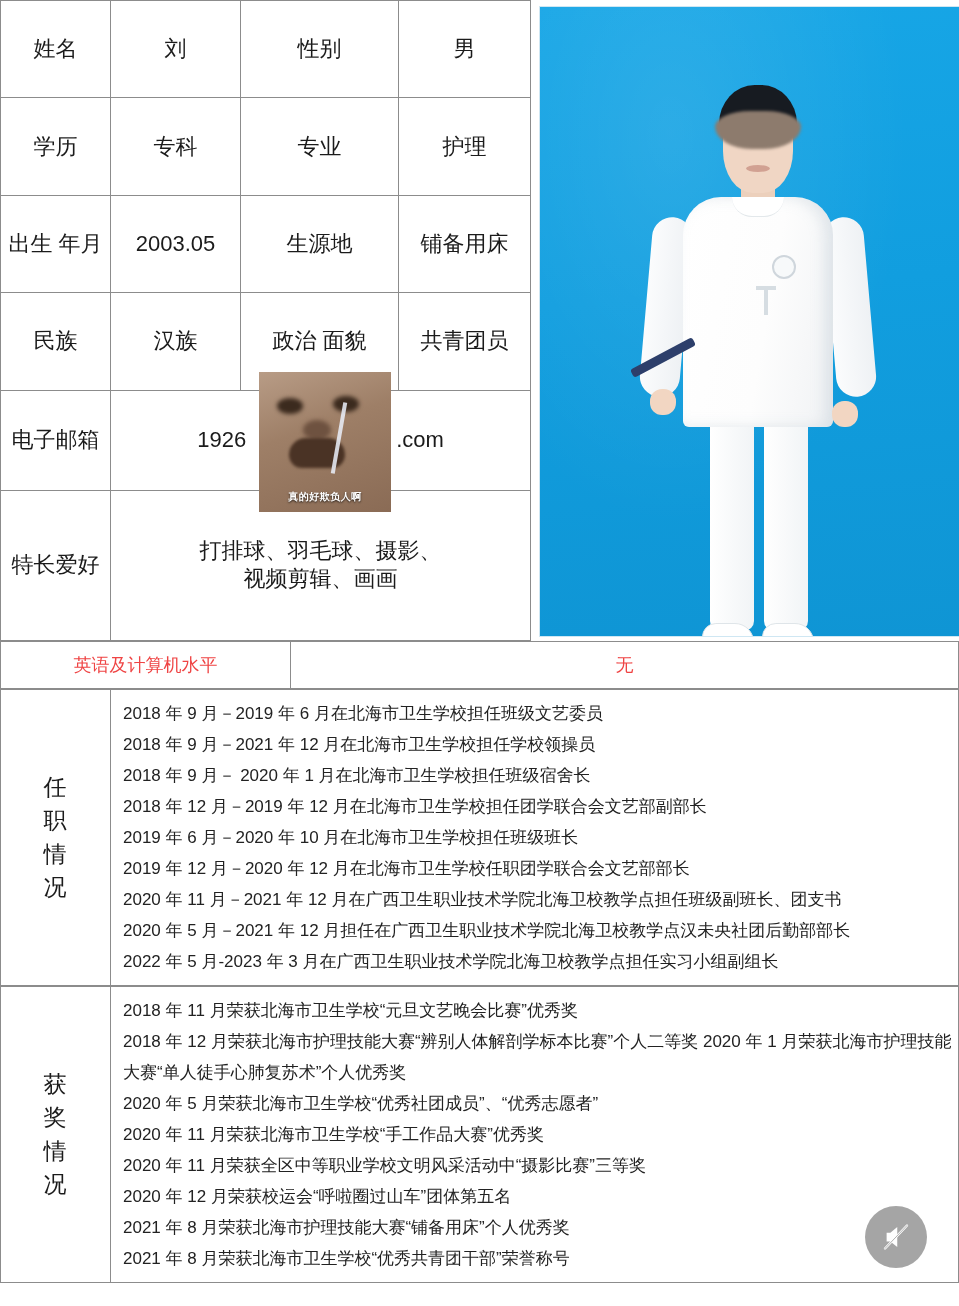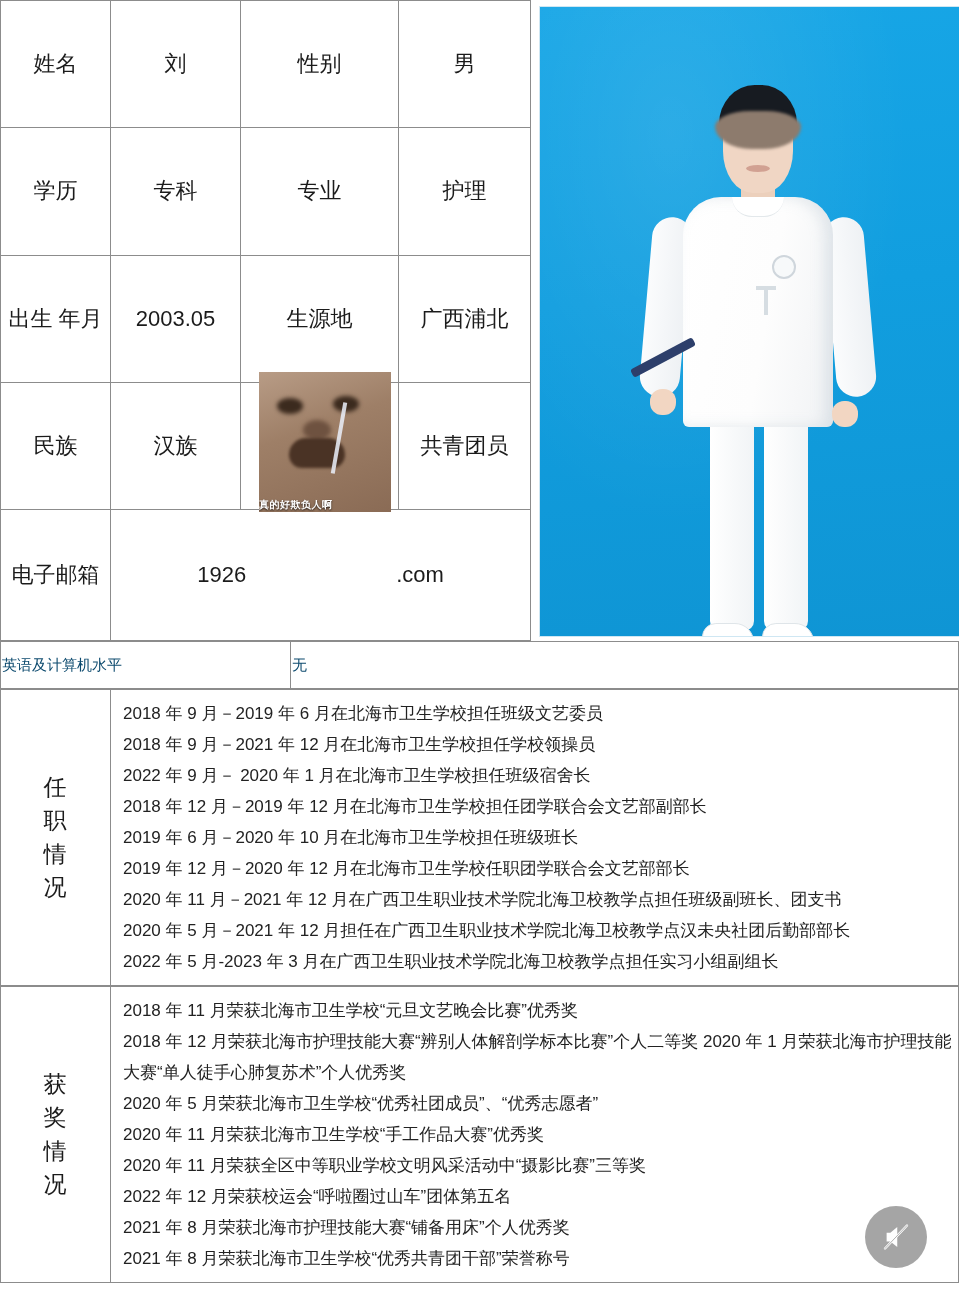--- a/index.html
+++ b/index.html
@@ -167,22 +167,22 @@
   }
   .shoe.l { left:50%; margin-left:-56px; }
   .shoe.r { left:50%; margin-left:  4px; }
 
   
   .mid-table {
     width: 959px; border-collapse: collapse; table-layout: fixed;
   }
   .mid-table td {
     border: 1px solid #8c8c8c;
-    vertical-align:middle;
-    font-size: 15px; color:#0c4a6e; height: 47px;
+    text-align:center; vertical-align:middle;
+    font-size: 18px; color:#ef4444; height: 47px;
     background:#fff;
   }
   .mid-label { width: 290px; }
 
   
   .sect-table { width:959px; border-collapse:collapse; table-layout:fixed; }
   .sect-table td { border:1px solid #8c8c8c; background:#fff; vertical-align:middle; }
   .sect-label {
     width:110px; text-align:center; font-size:23px; color:#1b1b1b;
     line-height: 1.45; letter-spacing: 1px;
@@ -224,22 +224,22 @@
   .meme .m-mouth {
     position:absolute; left:30px; top:66px; width:56px; height:30px;
     background:#4a3325; border-radius: 28px 28px 22px 22px; filter: blur(1.6px);
   }
   .meme .m-tear {
     position:absolute; left:78px; top:30px; width:4px; height:72px;
     background: rgba(235,240,250,.85); transform: rotate(10deg);
     filter: blur(.6px);
   }
   .meme .m-cap {
-    position:absolute; left:0; right:0; bottom:0;
-    text-align:left; color:#fff; font-size:10px; font-weight:bold;
+    position:absolute; left:0; right:0; bottom:8px;
+    text-align:center; color:#fff; font-size:10px; font-weight:bold;
     text-shadow: 0 1px 2px rgba(0,0,0,.8);
     letter-spacing:.5px;
   }
 </style>
 </head>
 <body>
 
 <div class="page">
 
   <div class="top-region">
@@ -258,35 +258,42 @@
         <td>专业</td>
         <td>护理</td>
       </tr>
       <tr class="r-tall">
         <td>
           <span>出生</span>
           <span>年月</span>
         </td>
         <td>2003.05</td>
         <td>生源地</td>
-        <td>广西浦北</td>
+        <td>铺备用床</td>
       </tr>
       <tr class="r-tall">
         <td>民族</td>
         <td>汉族</td>
         <td>
           <span>政治</span>
           <span>面貌</span>
         </td>
         <td>共青团员</td>
       </tr>
       <tr style="height:76px">
         <td>电子邮箱</td>
         <td colspan="3">
           <span>1926</span><span style="display:inline-block;width:150px"></span><span>.com</span>
+        </td>
+      </tr>
+      <tr style="height:114px">
+        <td>特长爱好</td>
+        <td colspan="3">
+          <div>打排球、羽毛球、摄影、</div>
+          <div>视频剪辑、画画</div>
         </td>
       </tr>
     </tbody>
       </table>
 
     <div class="photo-cell-wrap">
       <div class="photo">
         <div class="bg-shade"></div>
         <div class="figure">
           <div class="arm left"></div>
@@ -326,21 +333,21 @@
         <tr>
       <td class="sect-label">
         <span>任</span>
         <span>职</span>
         <span>情</span>
         <span>况</span>
       </td>
       <td class="sect-body">
         <div class="line">2018 年 9 月－2019 年 6 月在北海市卫生学校担任班级文艺委员</div>
         <div class="line">2018 年 9 月－2021 年 12 月在北海市卫生学校担任学校领操员</div>
-        <div class="line">2022 年 9 月－ 2020 年 1 月在北海市卫生学校担任班级宿舍长</div>
+        <div class="line">2018 年 9 月－ 2020 年 1 月在北海市卫生学校担任班级宿舍长</div>
         <div class="line">2018 年 12 月－2019 年 12 月在北海市卫生学校担任团学联合会文艺部副部长</div>
         <div class="line">2019 年 6 月－2020 年 10 月在北海市卫生学校担任班级班长</div>
         <div class="line">2019 年 12 月－2020 年 12 月在北海市卫生学校任职团学联合会文艺部部长</div>
         <div class="line">2020 年 11 月－2021 年 12 月在广西卫生职业技术学院北海卫校教学点担任班级副班长、团支书</div>
         <div class="line">2020 年 5 月－2021 年 12 月担任在广西卫生职业技术学院北海卫校教学点汉未央社团后勤部部长</div>
         <div class="line">2022 年 5 月-2023 年 3 月在广西卫生职业技术学院北海卫校教学点担任实习小组副组长</div>
       </td>
     </tr>
   </tbody>
     </table>
@@ -353,21 +360,21 @@
         <span>奖</span>
         <span>情</span>
         <span>况</span>
       </td>
       <td class="sect-body">
         <div class="line">2018 年 11 月荣获北海市卫生学校“元旦文艺晚会比赛”优秀奖</div>
         <div class="line wrap">2018 年 12 月荣获北海市护理技能大赛“辨别人体解剖学标本比赛”个人二等奖 2020 年 1 月荣获北海市护理技能大赛“单人徒手心肺复苏术”个人优秀奖</div>
         <div class="line">2020 年 5 月荣获北海市卫生学校“优秀社团成员”、“优秀志愿者”</div>
         <div class="line">2020 年 11 月荣获北海市卫生学校“手工作品大赛”优秀奖</div>
         <div class="line">2020 年 11 月荣获全区中等职业学校文明风采活动中“摄影比赛”三等奖</div>
-        <div class="line">2022 年 12 月荣获校运会“呼啦圈过山车”团体第五名</div>
+        <div class="line">2020 年 12 月荣获校运会“呼啦圈过山车”团体第五名</div>
         <div class="line">2021 年 8 月荣获北海市护理技能大赛“铺备用床”个人优秀奖</div>
         <div class="line">2021 年 8 月荣获北海市卫生学校“优秀共青团干部”荣誉称号</div>
       </td>
     </tr>
   </tbody>
     </table>
 
   <div class="meme">
     <div class="m-eye a"></div>
     <div class="m-eye b"></div>

